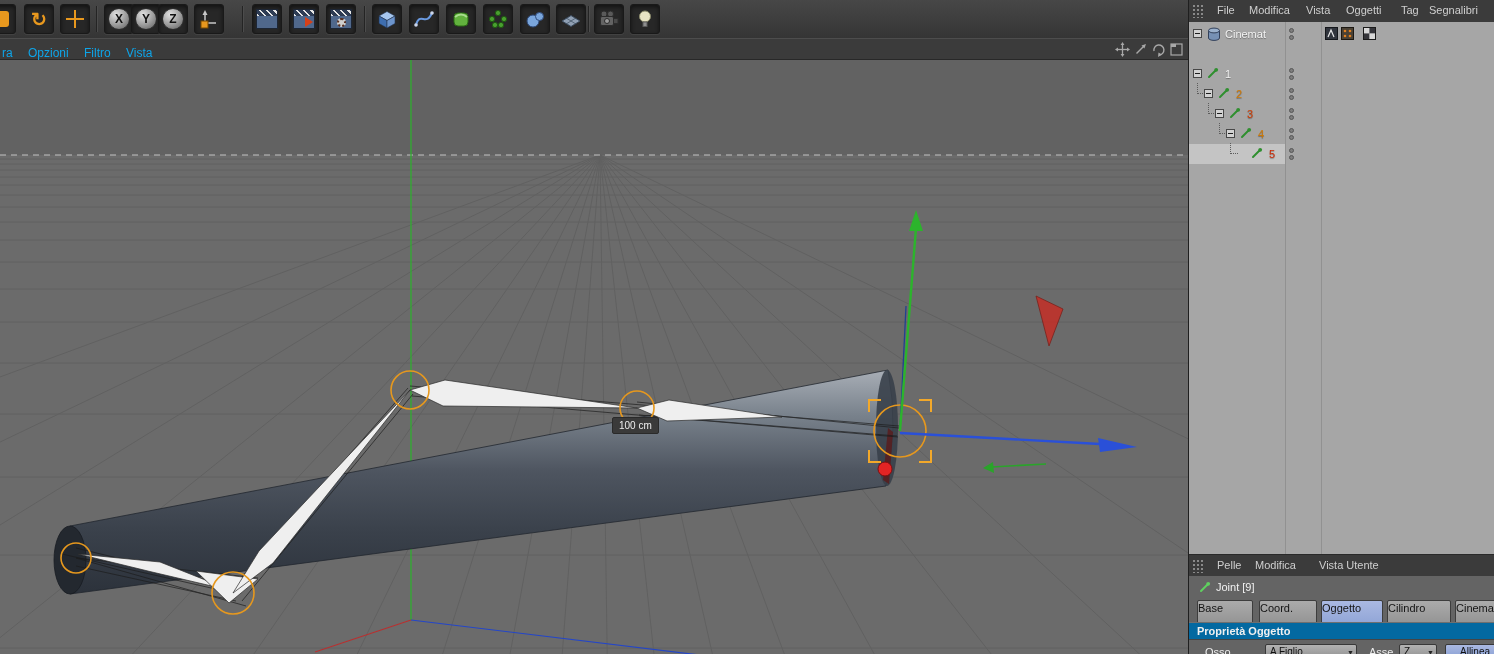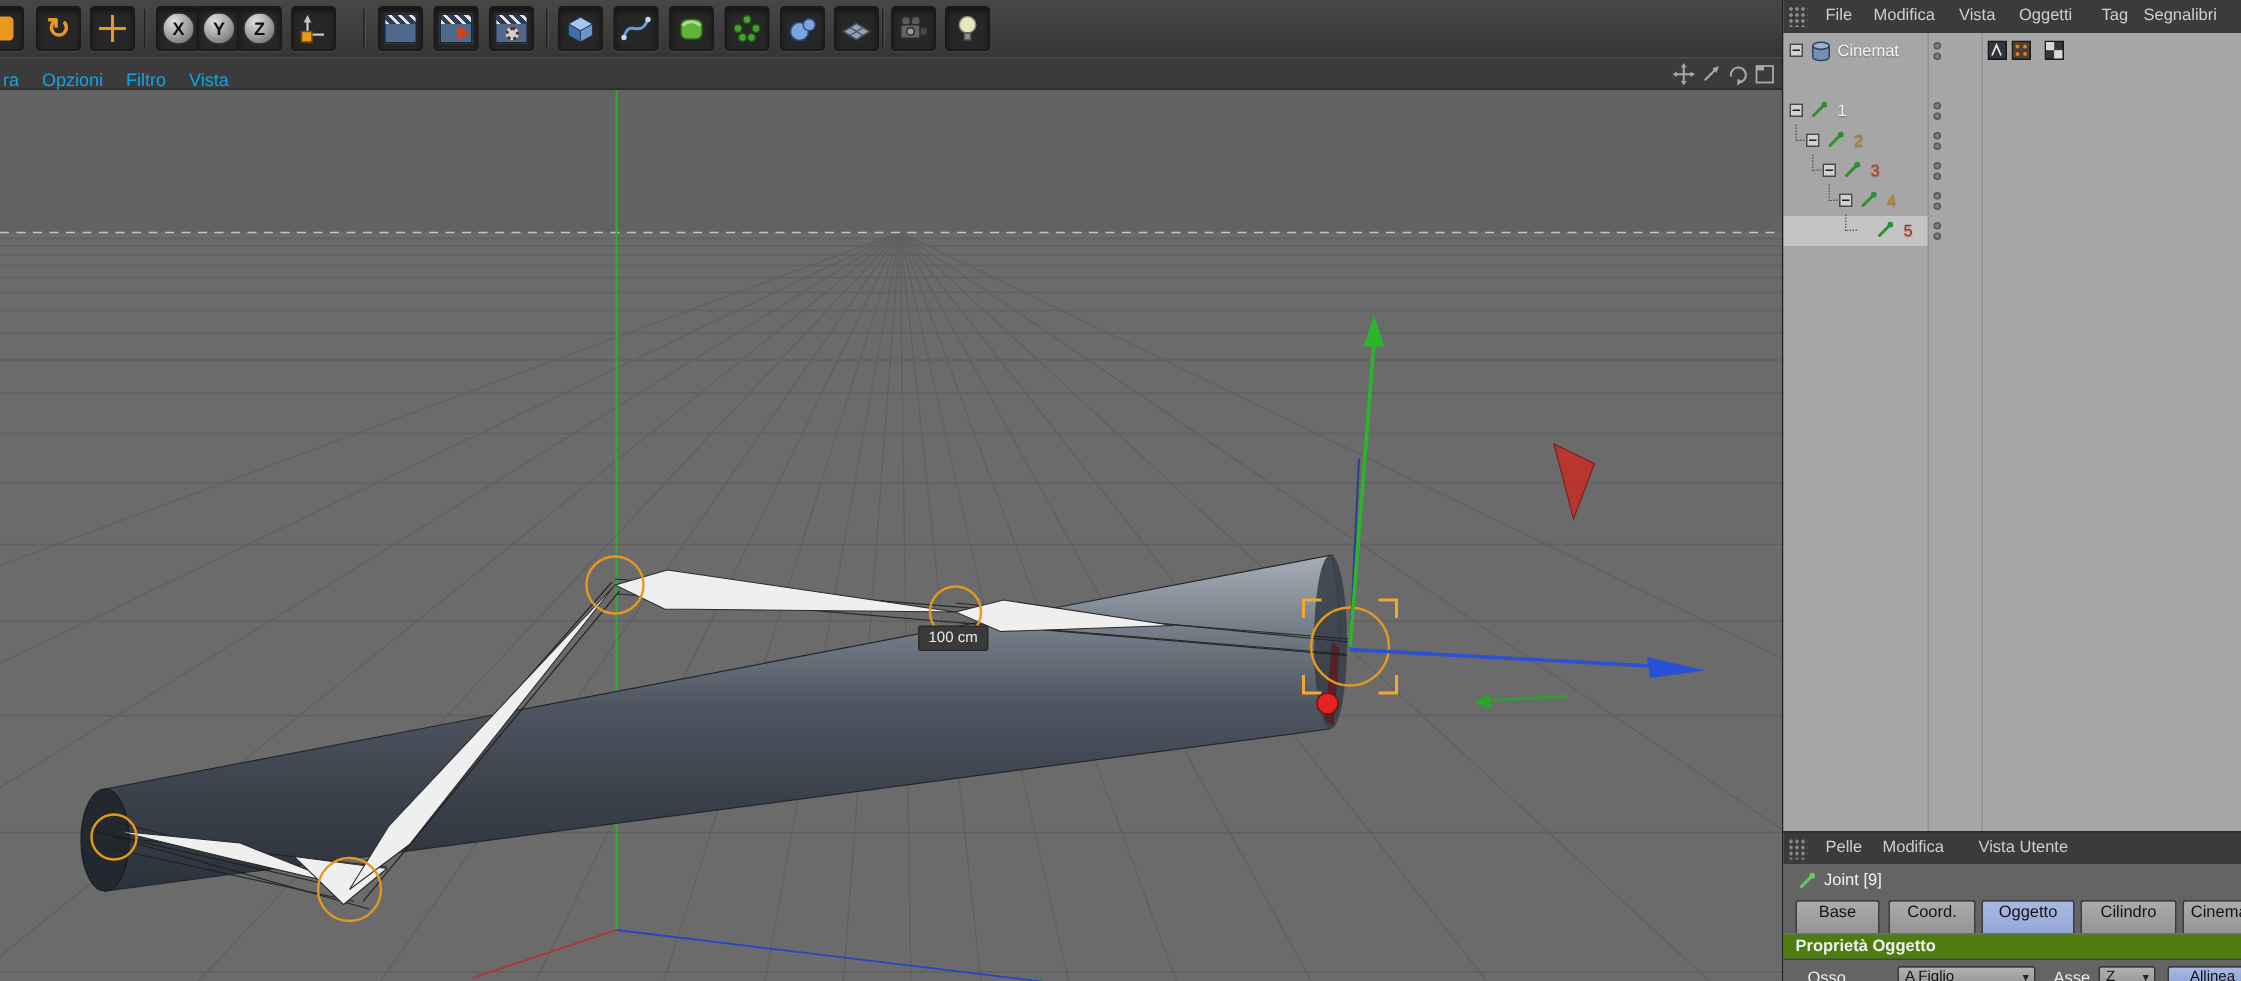--- a/index.html
+++ b/index.html
@@ -56,23 +56,23 @@
   .olabel{position:absolute;top:4px;font-size:11px;color:#f2f2f2;text-shadow:0 1px 1px rgba(0,0,0,.35)}
   .c-org{color:#d07800!important}.c-red3{color:#cc3a00!important}.c-red5{color:#cc2600!important}
   .dot{position:absolute;width:5px;height:5px;border-radius:50%;background:#7d7d7d;border:1px solid #565656}
   .oicon{position:absolute;top:3px}
   .skincheck{position:absolute;top:2px;font-size:12px;font-weight:bold;color:#1fa01f}
 
   #am-body{position:absolute;left:0;top:576px;width:306px;height:78px;background:#646464;overflow:hidden}
   .amtitle{position:absolute;top:5px;font-size:11px;color:#f2f2f2}
   .tab{position:absolute;top:24px;height:31px;background:linear-gradient(#ababab,#8d8d8d);
     border:1px solid #3d3d3d;border-radius:2px;font-size:11px;color:#141414;
-    text-align:center;line-height:15px;cursor:default}
+    text-align:left;line-height:15px;cursor:default}
   .tab.active{background:linear-gradient(#aab9e2,#8aa0d4)}
-  #am-section{position:absolute;left:0;top:46px;width:306px;height:18px;background:#4d7c0f;
+  #am-section{position:absolute;left:0;top:46px;width:306px;height:18px;background:#0369a1;
     border-top:1px solid #6f6f6f;border-bottom:1px solid #454545}
   #am-section span{position:absolute;left:8px;top:2px;font-size:11px;font-weight:bold;color:#f0f0f0}
   .flabel{position:absolute;top:70px;font-size:11px;color:#ececec}
   .dropdown{position:absolute;top:68px;height:15px;background:linear-gradient(#b2b2b2,#929292);
     border:1px solid #383838;border-radius:2px;font-size:10px;color:#101010;line-height:13px;
     padding-left:4px;overflow:hidden}
   .dropdown .arr{position:absolute;right:2px;top:1px;font-size:7px;color:#222}
   .alignbtn{position:absolute;top:68px;height:15px;background:linear-gradient(#aab9e2,#8aa0d4);
     border:1px solid #383838;border-radius:2px;font-size:10px;color:#101010;line-height:13px;
     text-align:center}

